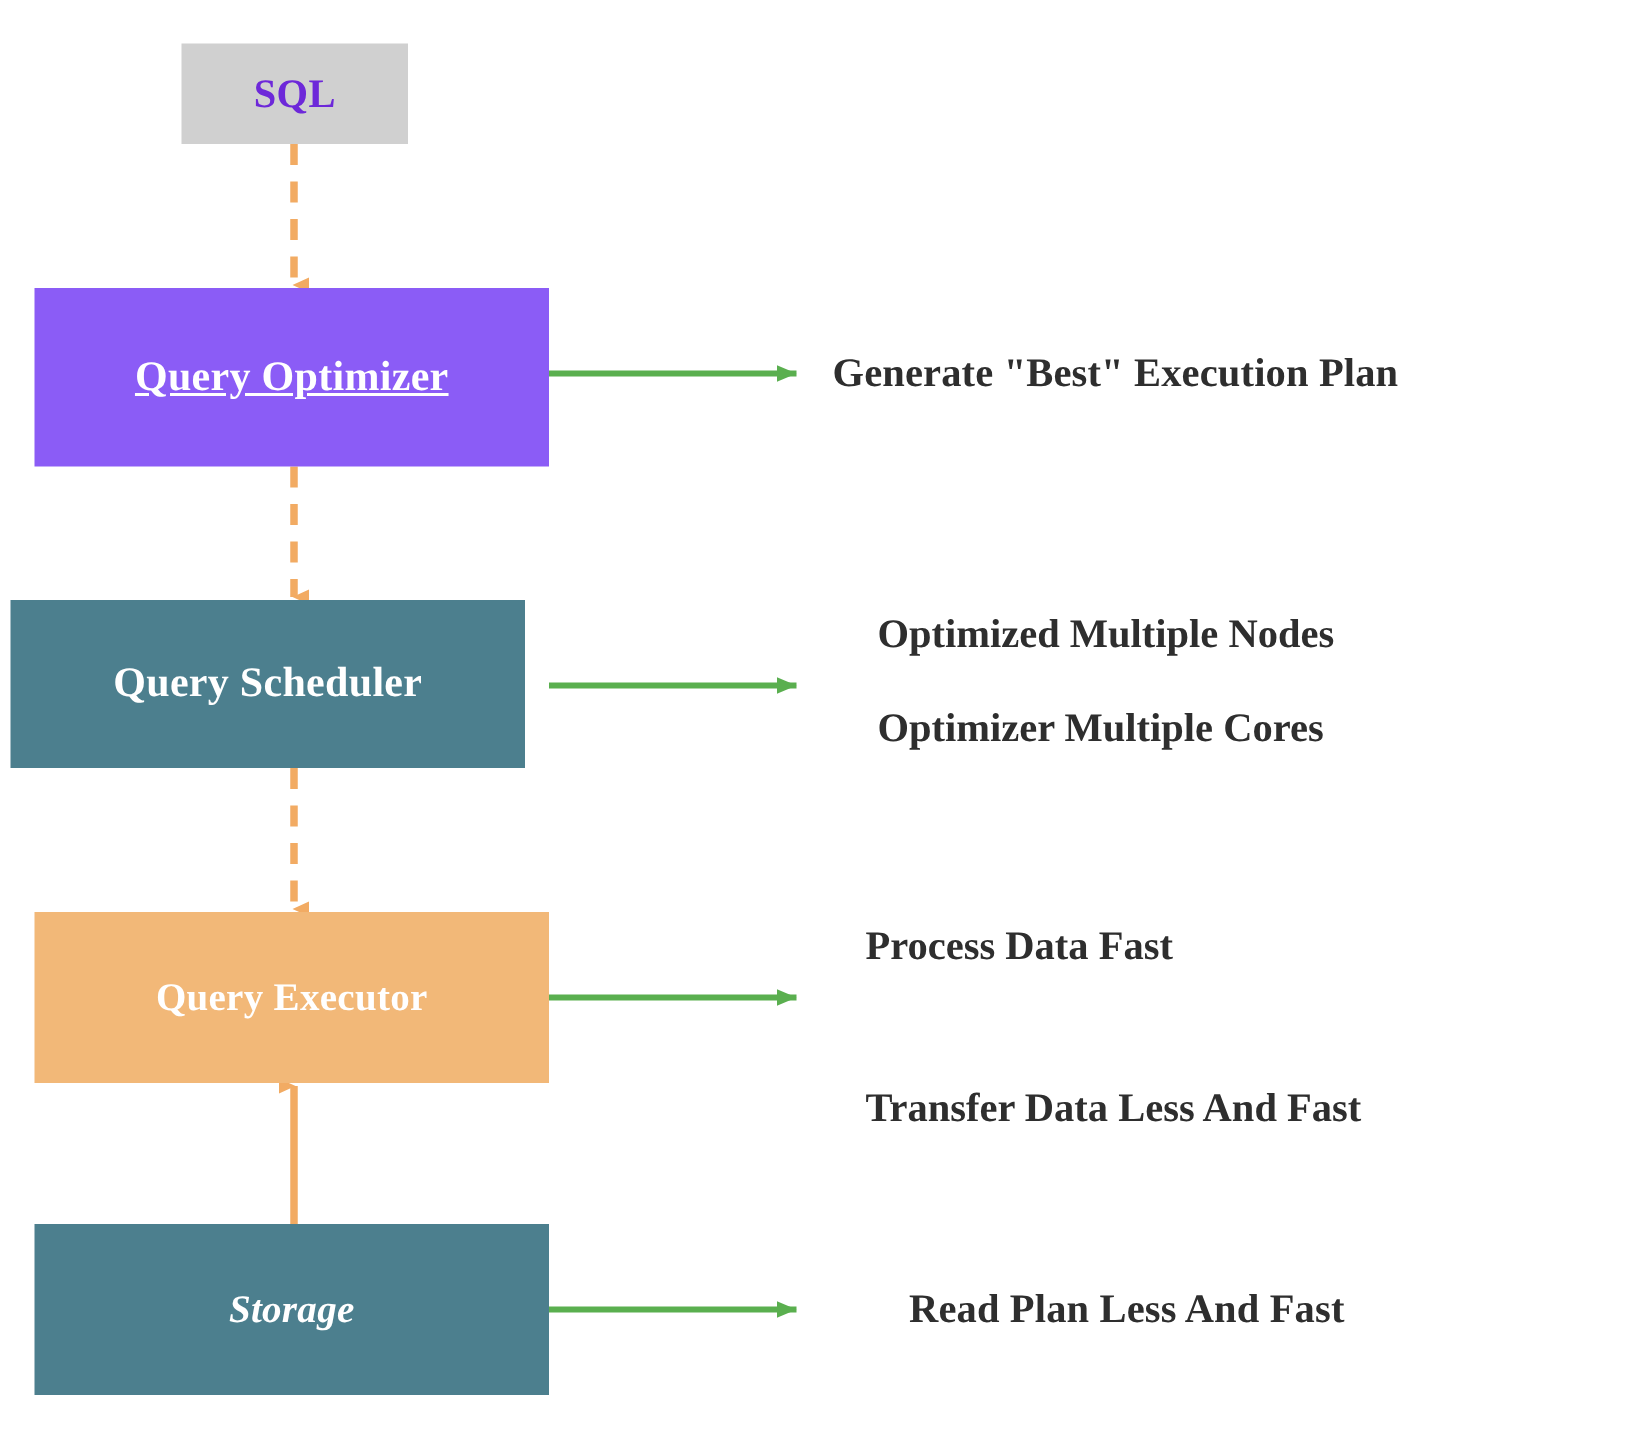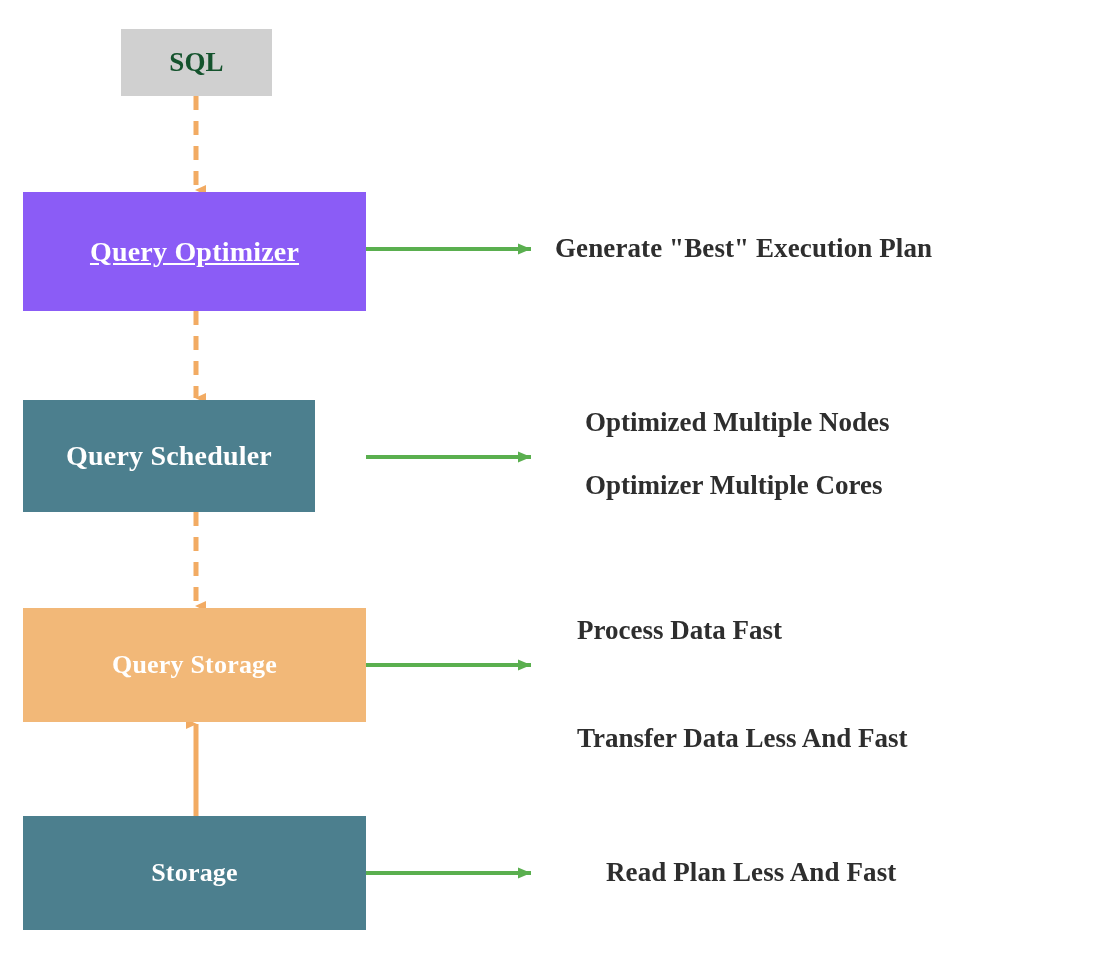--- a/index.html
+++ b/index.html
@@ -28,37 +28,37 @@
     font-weight: bold;
     letter-spacing: 0.2px;
     white-space: nowrap;
   }
   .node-sql {
     left: 121px;
     top: 29px;
     width: 151px;
     height: 67px;
     background: #d0d0d0;
-    color: #14532d;
+    color: #6d28d9;
     font-size: 27px;
   }
   .node-optimizer {
     left: 23px;
     top: 192px;
     width: 343px;
     height: 119px;
     background: #8b5cf6;
     color: #ffffff;
     font-size: 28px;
     text-decoration: underline;
   }
   .node-scheduler {
-    left: 23px;
+    left: 7px;
     top: 400px;
-    width: 292px;
+    width: 343px;
     height: 112px;
     background: #4c7f8e;
     color: #ffffff;
     font-size: 28px;
   }
   .node-executor {
     left: 23px;
     top: 608px;
     width: 343px;
     height: 114px;
@@ -67,20 +67,21 @@
     font-size: 26px;
   }
   .node-storage {
     left: 23px;
     top: 816px;
     width: 343px;
     height: 114px;
     background: #4c7f8e;
     color: #ffffff;
     font-size: 26px;
+    font-style: italic;
   }
 
   
   .vconn {
     position: absolute;
     left: 0;
     top: 0;
   }
 
   
@@ -139,21 +140,21 @@
 
     <line x1="366" y1="873" x2="531" y2="873" stroke="#5aaf4f" stroke-width="4" marker-end="url(#greenRight)"></line>
   </svg>
 
   <div class="node node-sql">SQL</div>
 
   <div class="node node-optimizer">Query Optimizer</div>
 
   <div class="node node-scheduler">Query Scheduler</div>
 
-  <div class="node node-executor">Query Storage</div>
+  <div class="node node-executor">Query Executor</div>
 
   <div class="node node-storage">Storage</div>
 
   <div class="caption" style="left:555px; top:233px;">Generate "Best" Execution Plan</div>
 
   <div class="caption-block" style="left:585px; top:409px; width:446px;">
     <span class="line">Optimized Multiple Nodes</span>
     <span class="line">Optimizer Multiple Cores</span>
   </div>
 

